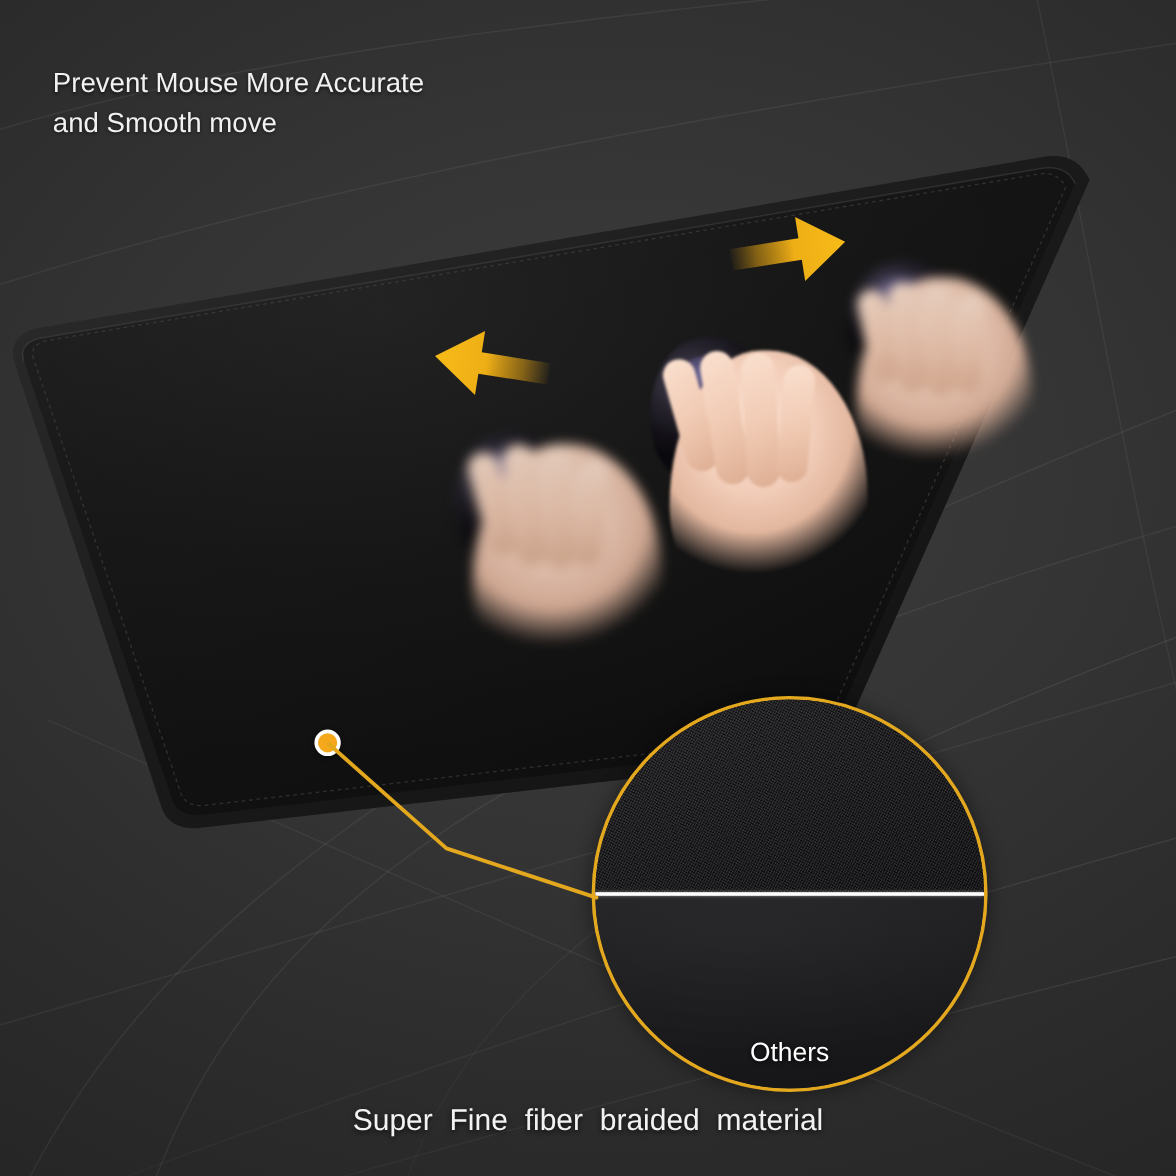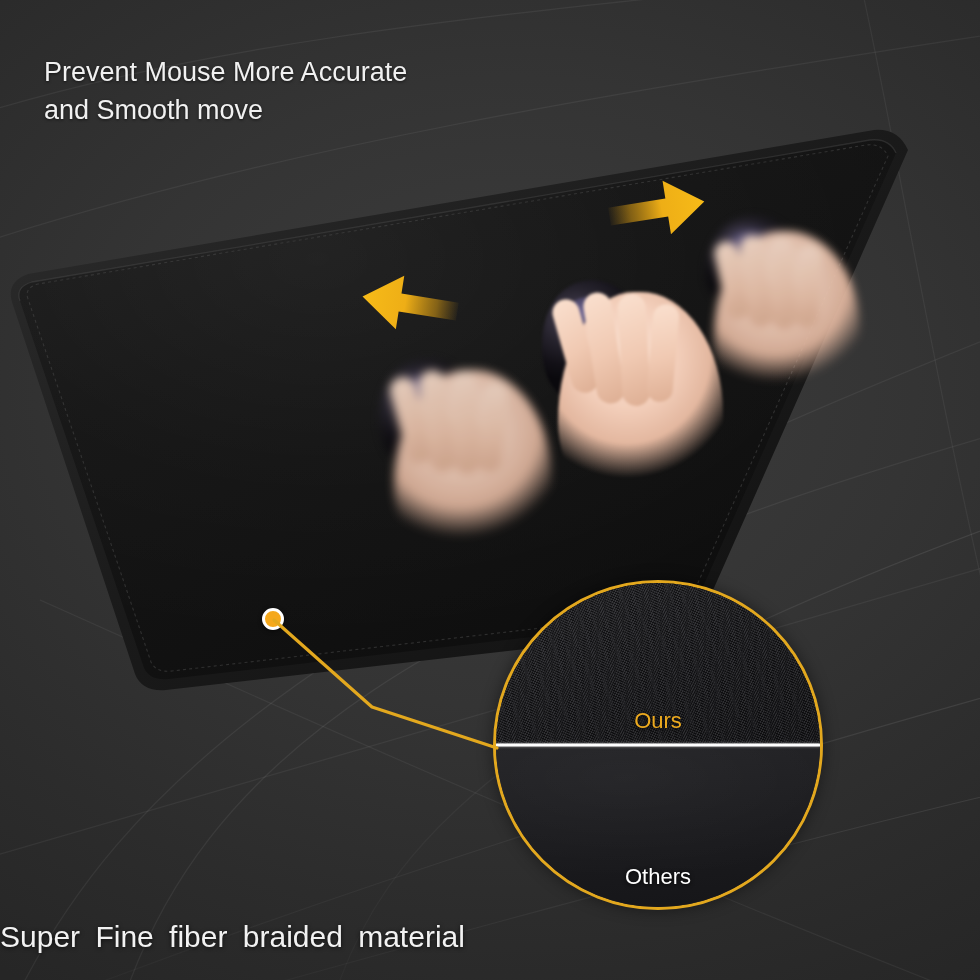--- a/index.html
+++ b/index.html
@@ -29,21 +29,21 @@
     position:absolute; left:44px; top:44px; width:520px;
     z-index:30;
   }
   .title {
     font-size:37px; font-weight:700; letter-spacing:-0.4px;
     color:#edaa1f; line-height:1.12;
     text-shadow:0 1px 3px rgba(0,0,0,.55);
   }
   .subtitle {
     margin-top:9px;
-    font-size:27px; font-weight:400; line-height:1.42;
+    font-size:23px; font-weight:400; line-height:1.42;
     color:#f1f1f1;
     text-shadow:0 1px 3px rgba(0,0,0,.6);
     white-space:pre-line;
   }
 
   
   .hand {
     position:absolute;
     z-index:14;
     pointer-events:none;
@@ -118,22 +118,22 @@
     position:absolute; left:0; width:100%; text-align:center;
     font-size:22px; font-weight:400;
     text-shadow:0 1px 4px rgba(0,0,0,.85);
   }
   .mag-label.ours   { top:125px; color:#edaa1f; }
   .mag-label.others { top:281px; color:#ffffff; }
 
   
   .caption {
     position:absolute; left:0; right:0; top:920px;
-    z-index:30;
-    font-size:30px; font-weight:400; color:#f2f2f2;
+    text-align:center; z-index:30;
+    font-size:25px; font-weight:400; color:#f2f2f2;
     word-spacing:7px;
     text-shadow:0 1px 4px rgba(0,0,0,.7);
   }
 </style>
 </head>
 <body>
 
 <div id="stage">
 
   <svg class="bg-lines" width="980" height="980" viewBox="0 0 980 980">
@@ -254,21 +254,20 @@
 
   <svg class="callout" width="980" height="980" viewBox="0 0 980 980">
     <polyline points="274,620 372,707 497,748" fill="none" stroke="#e3a81e" stroke-width="3.2" stroke-linecap="round" stroke-linejoin="round"></polyline>
   </svg>
   <div class="dot" style="left:262px; top:608px;"></div>
 
   <div class="mag">
     <div class="mag-half mag-top"></div>
     <div class="mag-half mag-bot"></div>
     <div class="mag-divider"></div>
-    <div class="mag-label ours">Ours</div>
     <div class="mag-label others">Others</div>
   </div>
 
   <div class="headline">
     <div class="subtitle">Prevent Mouse More Accurate
 and Smooth move</div>
   </div>
 
   <div class="caption">Super  Fine  fiber  braided  material</div>
 

